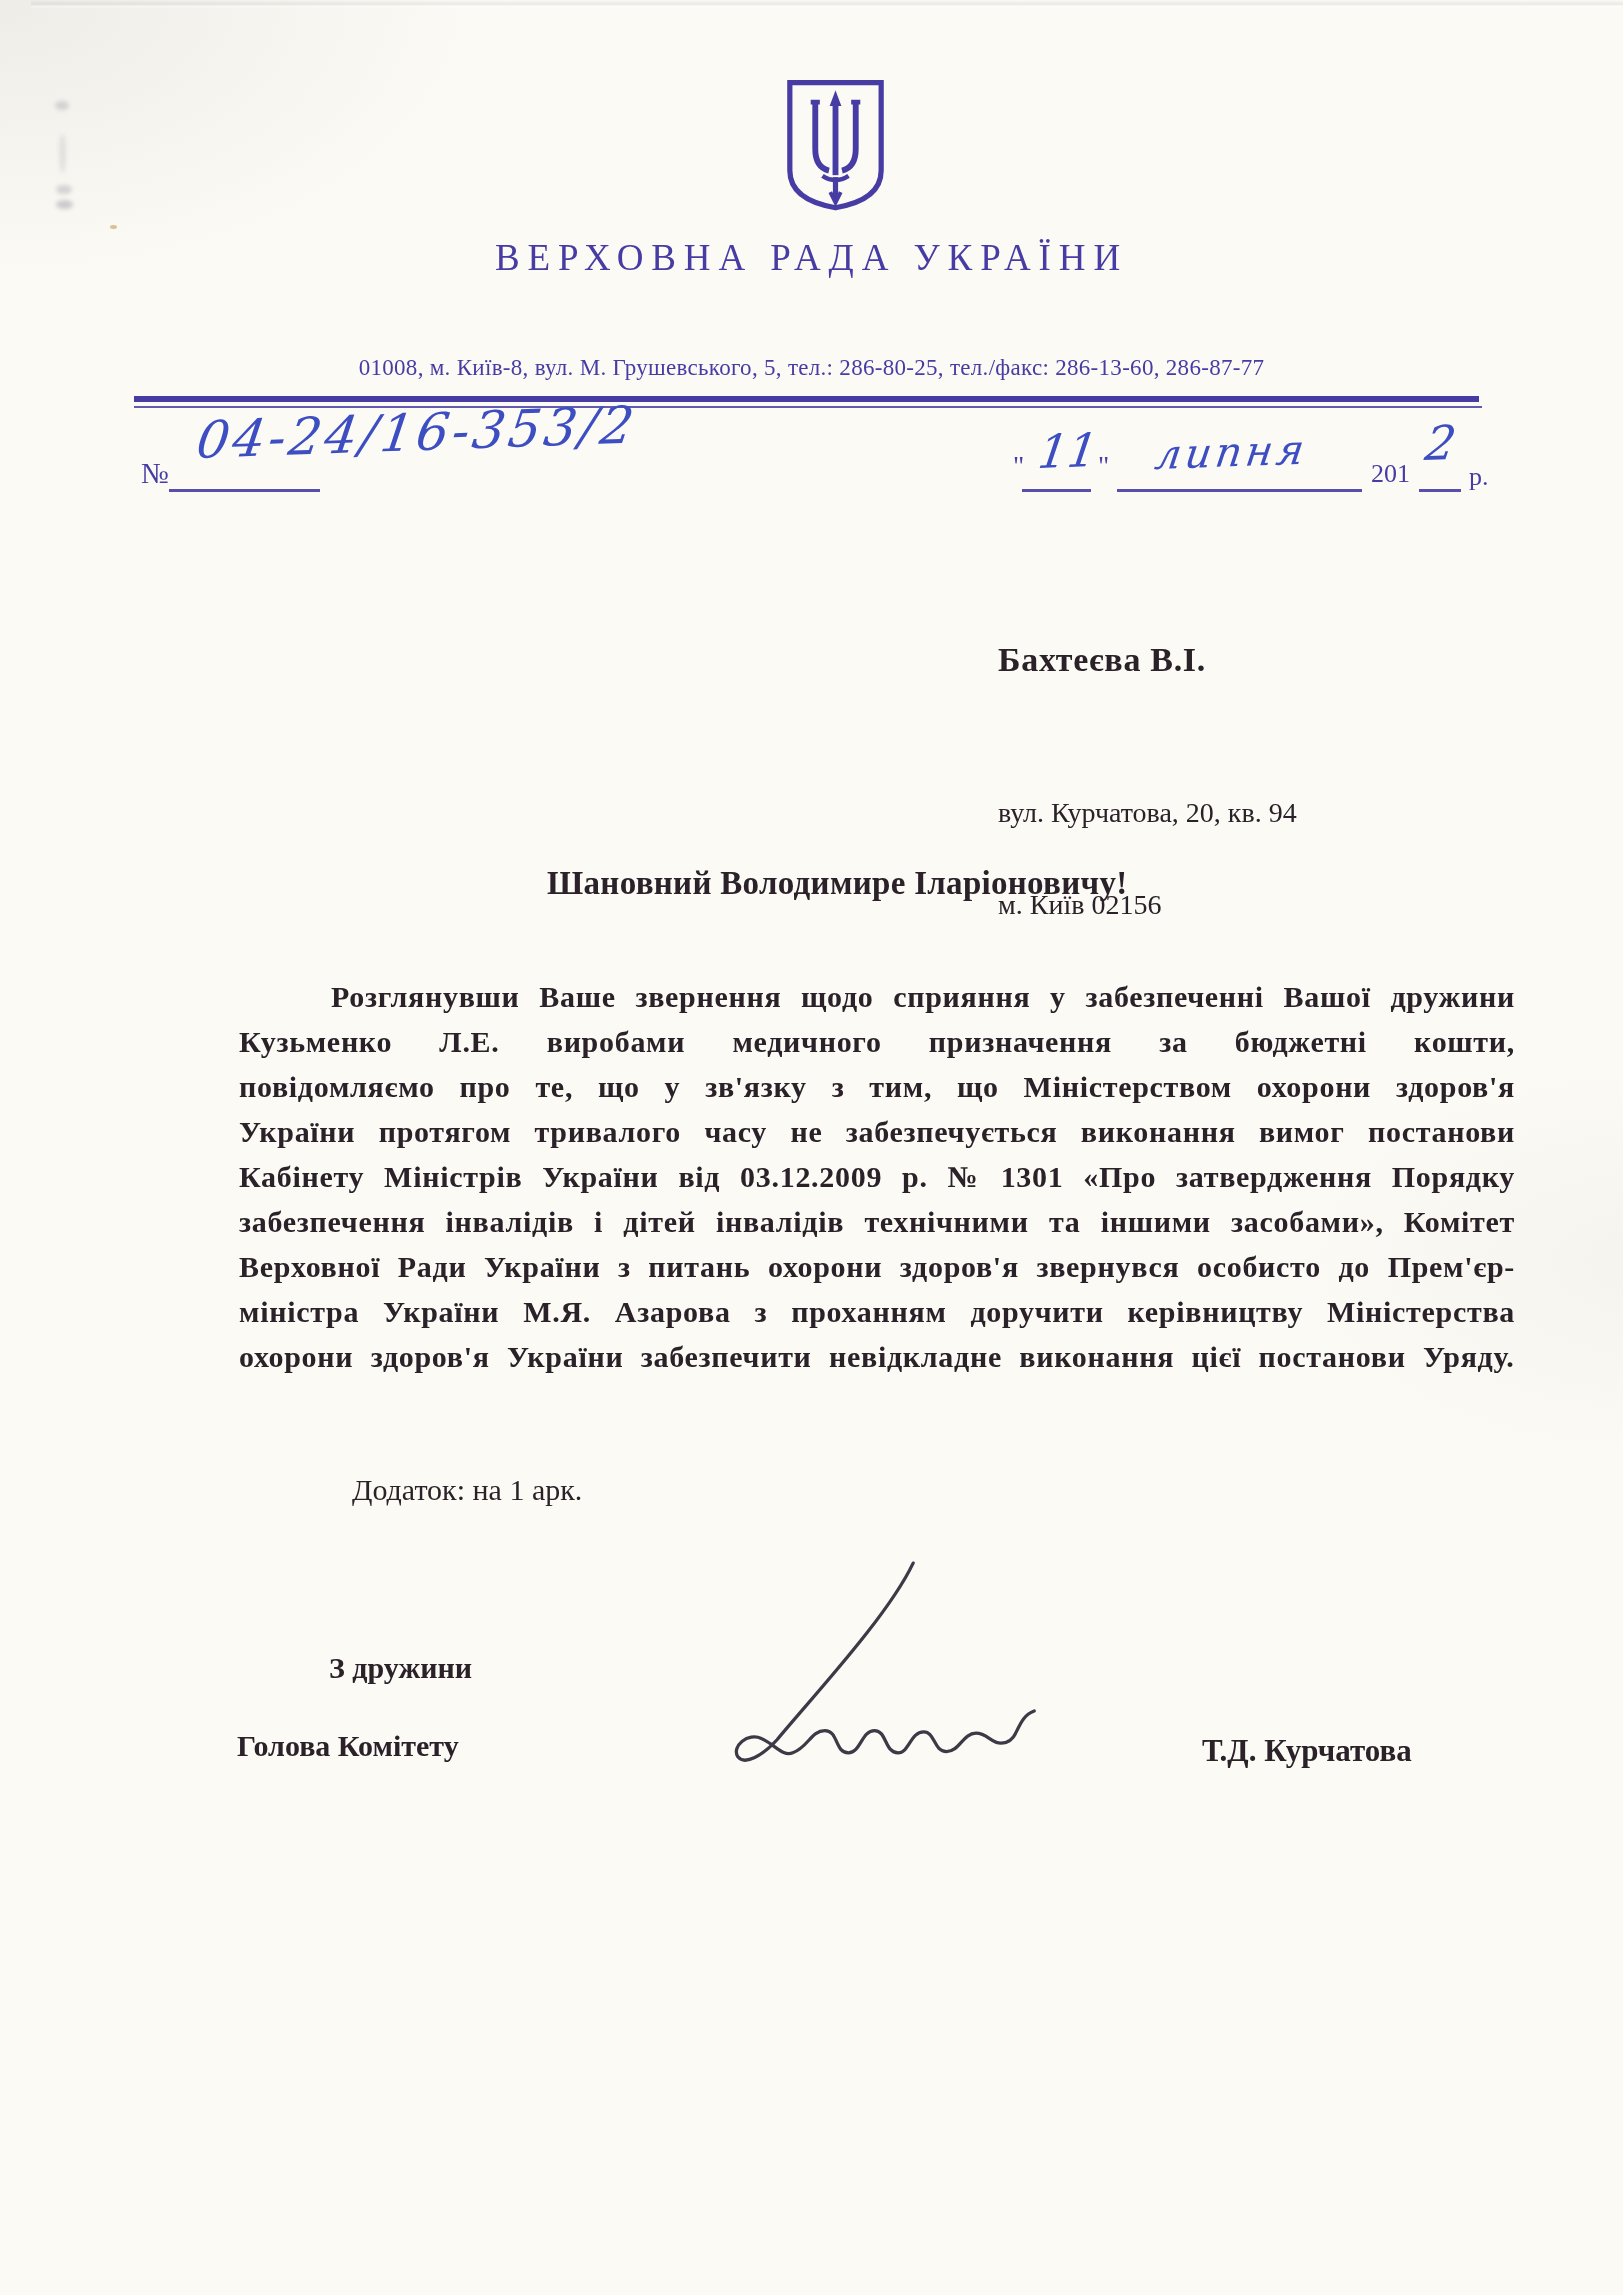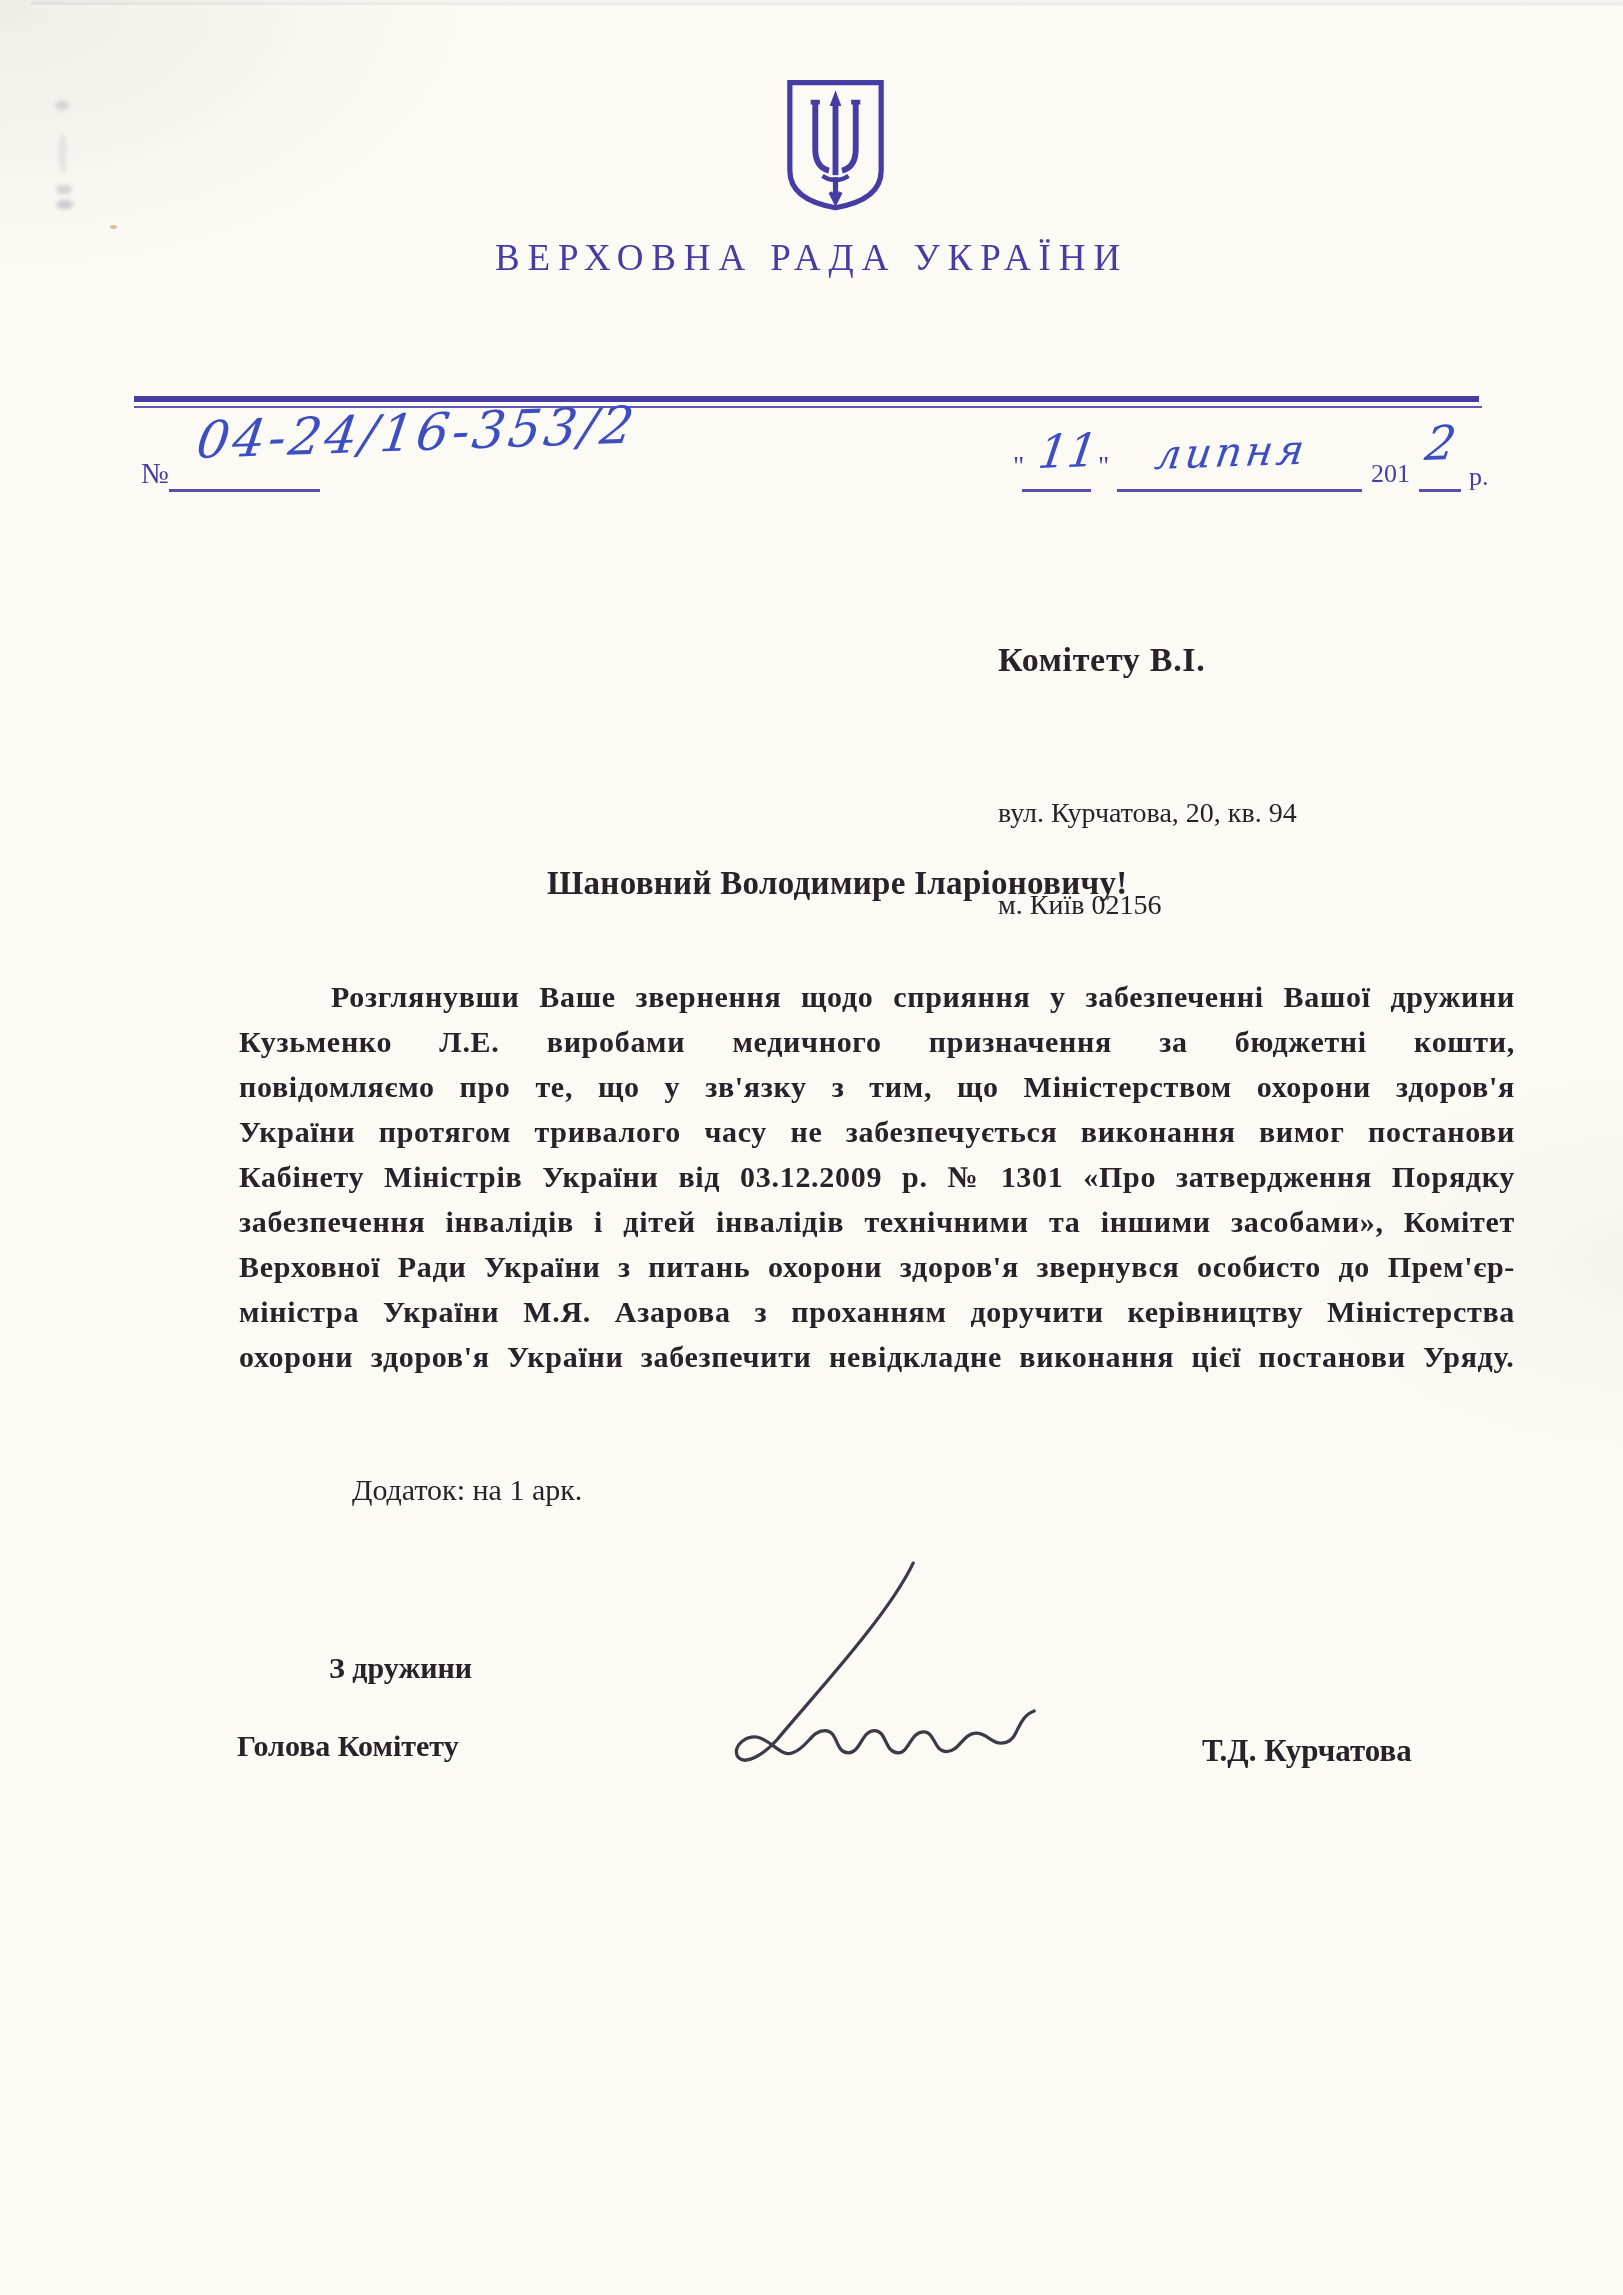--- a/index.html
+++ b/index.html
@@ -66,39 +66,40 @@
       <path d="M42,40 H56 M104,40 H118" stroke-width="7"></path>
       <path d="M49,42 V112 Q49,140 70,145" stroke-width="9"></path>
       <path d="M111,42 V112 Q111,140 90,145" stroke-width="9"></path>
       <path d="M60,153 Q80,166 100,153" stroke-width="7"></path>
       <path d="M80,155 V190" stroke-width="8"></path>
       <path d="M72,178 L80,194 L88,178" stroke-width="6"></path>
     </svg>
   </div>
 
   <div class="abs centered org-name">ВЕРХОВНА РАДА УКРАЇНИ</div>
+  <div class="abs centered address-line">01008,  м. Київ-8,  вул.  М. Грушевського, 5,  тел.: 286-80-25, тел./факс: 286-13-60, 286-87-77</div>
   <div class="abs rule-thick"></div>
   <div class="abs rule-thin"></div>
 
   <div class="abs blue-print" style="left:141px;top:457px;font-size:29px;">№</div>
   <div class="abs u-line" style="left:169px;top:489px;width:151px;"></div>
   <div class="abs hand" style="left:193px;top:411px;font-size:51px;letter-spacing:3.3px;">04-24/16-353/2</div>
 
   <div class="abs blue-print" style="left:1013px;top:450px;font-size:27.5px;">"</div>
   <div class="abs u-line" style="left:1022px;top:489px;width:69px;"></div>
   <div class="abs hand" style="left:1035px;top:425px;font-size:46px;">11</div>
   <div class="abs blue-print" style="left:1098px;top:450px;font-size:27.5px;">"</div>
   <div class="abs u-line" style="left:1117px;top:489px;width:245px;"></div>
   <div class="abs hand" style="left:1152px;top:431px;font-size:41px;letter-spacing:3.9px;">липня</div>
   <div class="abs blue-print" style="left:1371px;top:459px;font-size:26px;">201</div>
   <div class="abs u-line" style="left:1419px;top:489px;width:42px;"></div>
   <div class="abs hand" style="left:1422px;top:416px;font-size:47px;">2</div>
   <div class="abs blue-print" style="left:1469px;top:462px;font-size:26px;">р.</div>
 
-  <div class="abs ink b" style="left:998px;top:641px;font-size:34px;letter-spacing:0.7px;">Комітету В.І.</div>
+  <div class="abs ink b" style="left:998px;top:641px;font-size:34px;letter-spacing:0.7px;">Бахтеєва В.І.</div>
   <div class="abs ink" style="left:998px;top:797px;font-size:28px;">вул. Курчатова, 20, кв. 94</div>
   <div class="abs ink" style="left:998px;top:853px;font-size:28px;margin-top:36px;">м. Київ 02156</div>
 
   <div class="abs ink b" style="left:547px;top:865px;font-size:33px;letter-spacing:0.3px;">Шановний Володимире Іларіоновичу!</div>
 
   <div class="abs body-par">Розглянувши Ваше звернення щодо сприяння у забезпеченні Вашої дружини Кузьменко Л.Е. виробами медичного призначення за бюджетні кошти, повідомляємо про те, що у зв'язку з тим, що Міністерством охорони здоров'я України протягом тривалого часу не забезпечується виконання вимог постанови Кабінету Міністрів України від 03.12.2009 р. № 1301 «Про затвердження Порядку забезпечення інвалідів і дітей інвалідів технічними та іншими засобами», Комітет Верховної Ради України з питань охорони здоров'я звернувся особисто до Прем'єр-міністра України М.Я. Азарова з проханням доручити керівництву Міністерства охорони здоров'я України забезпечити невідкладне виконання цієї постанови Уряду.</div>
 
   <div class="abs ink" style="left:352px;top:1473px;font-size:30px;">Додаток: на 1 арк.</div>
 
   <div class="abs ink b" style="left:329px;top:1651px;font-size:30px;">З дружини</div>

